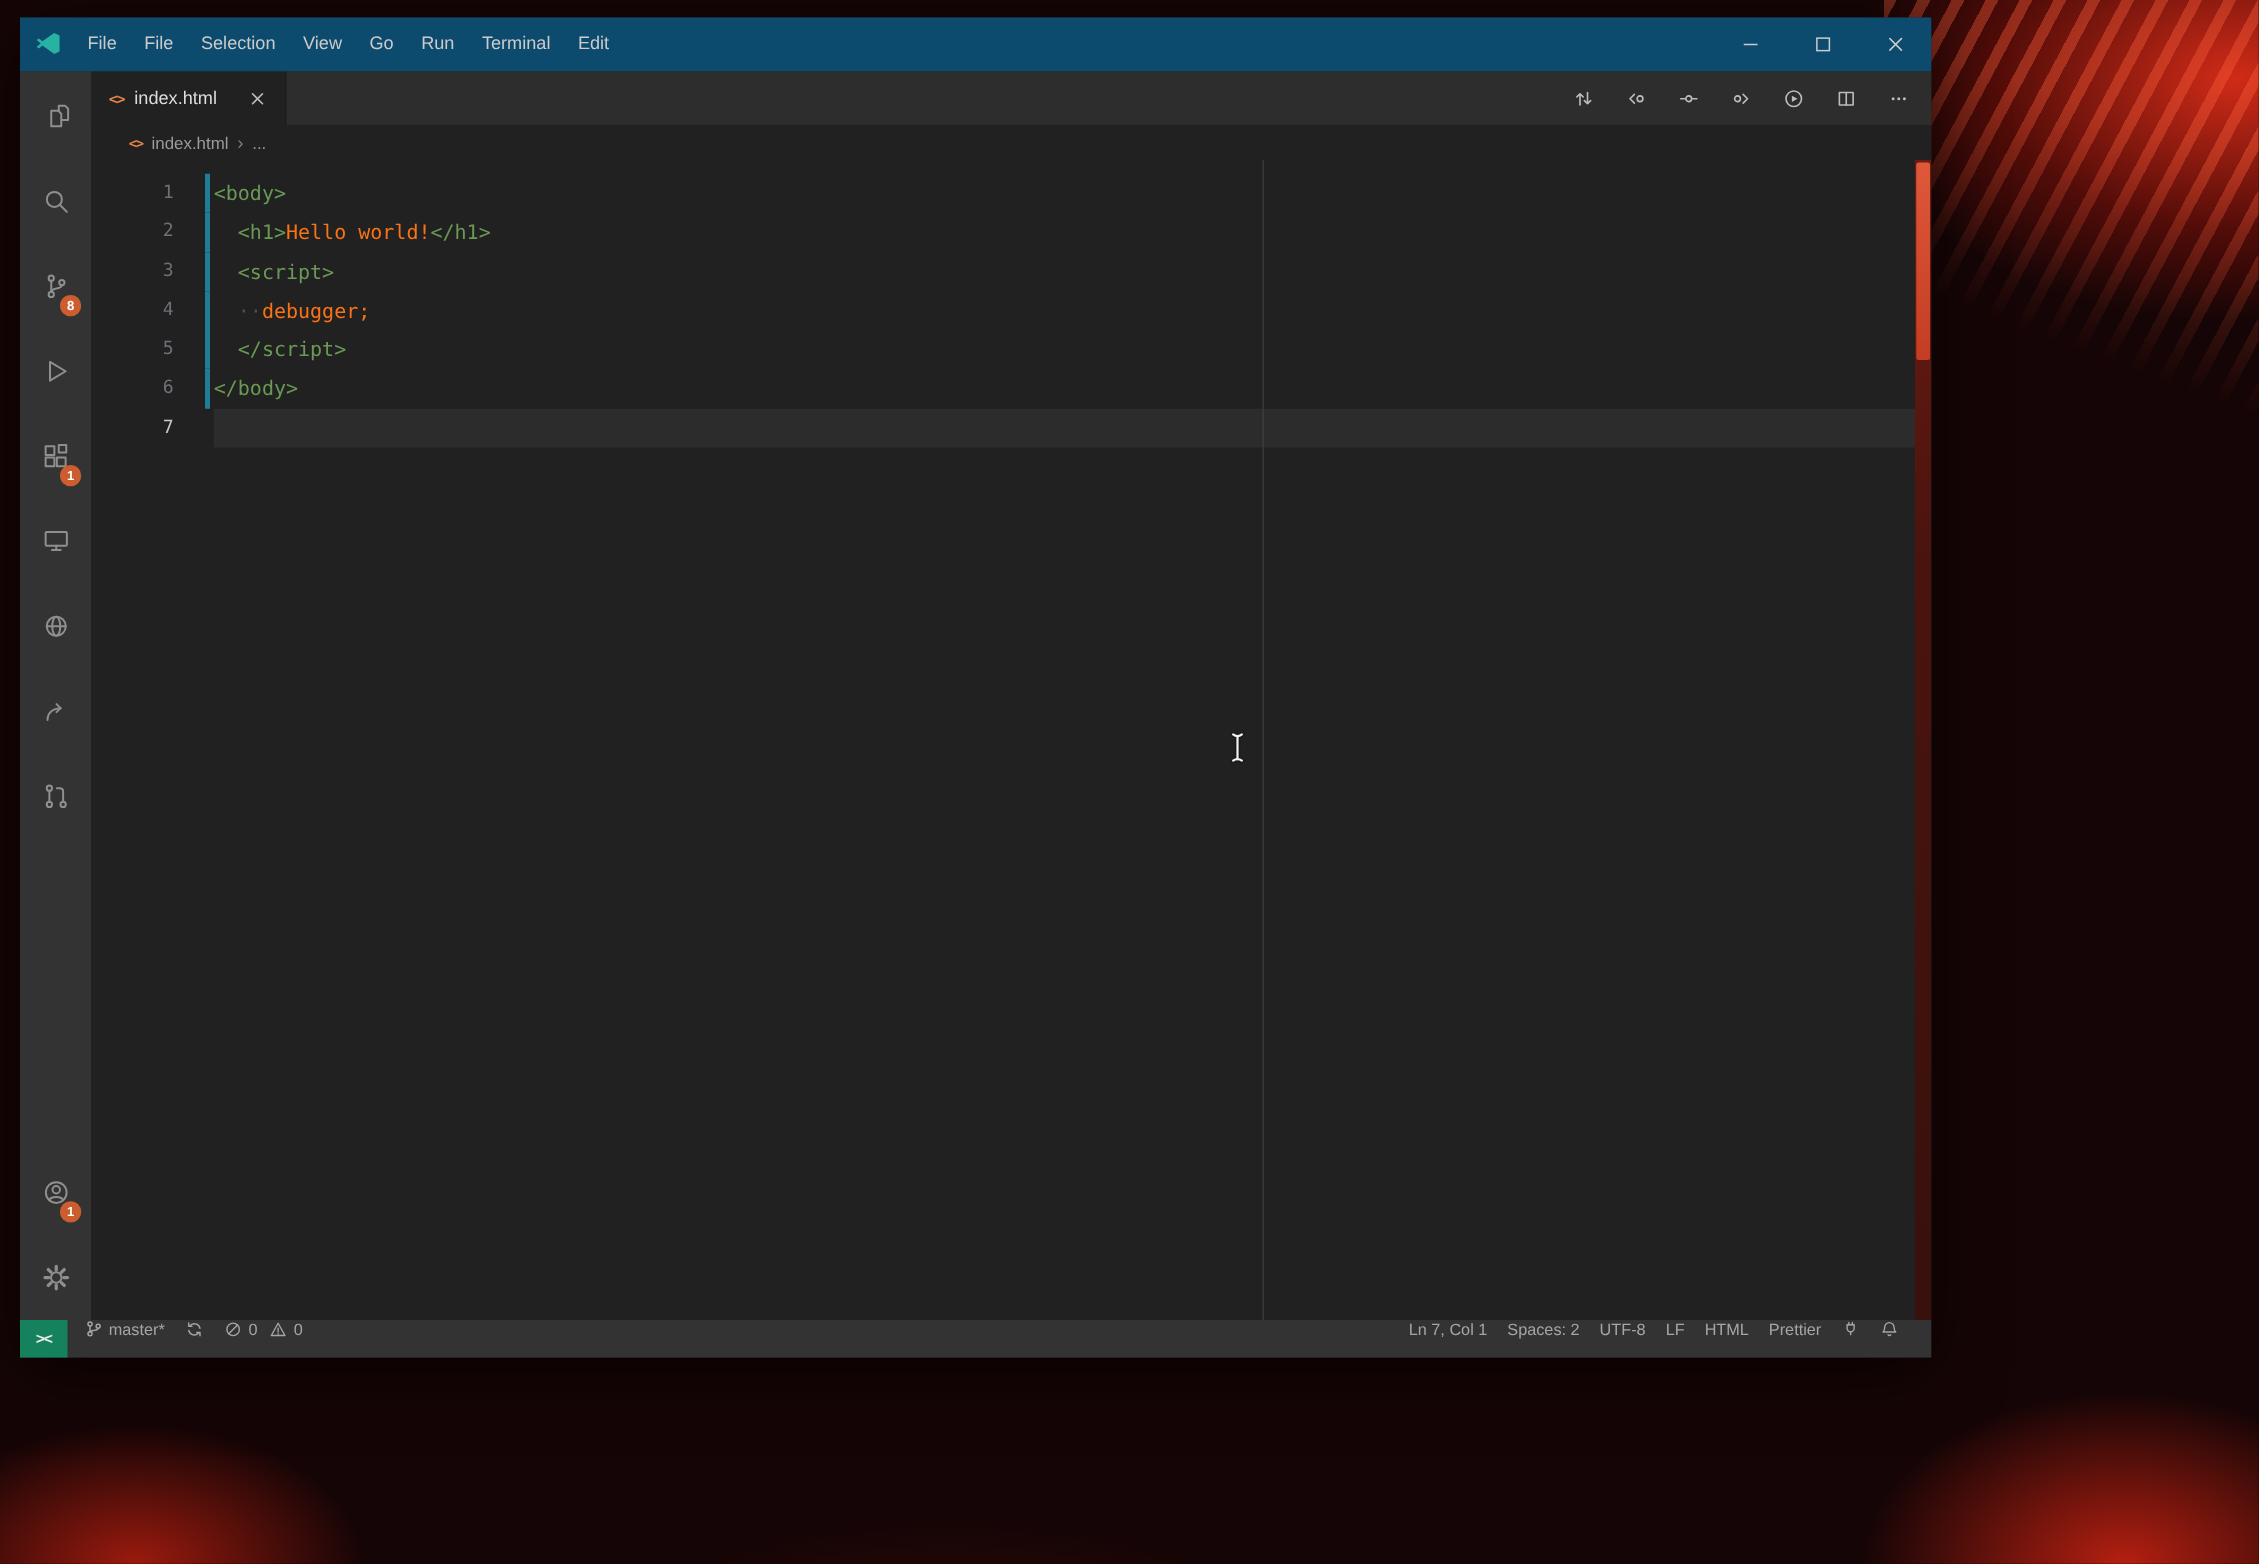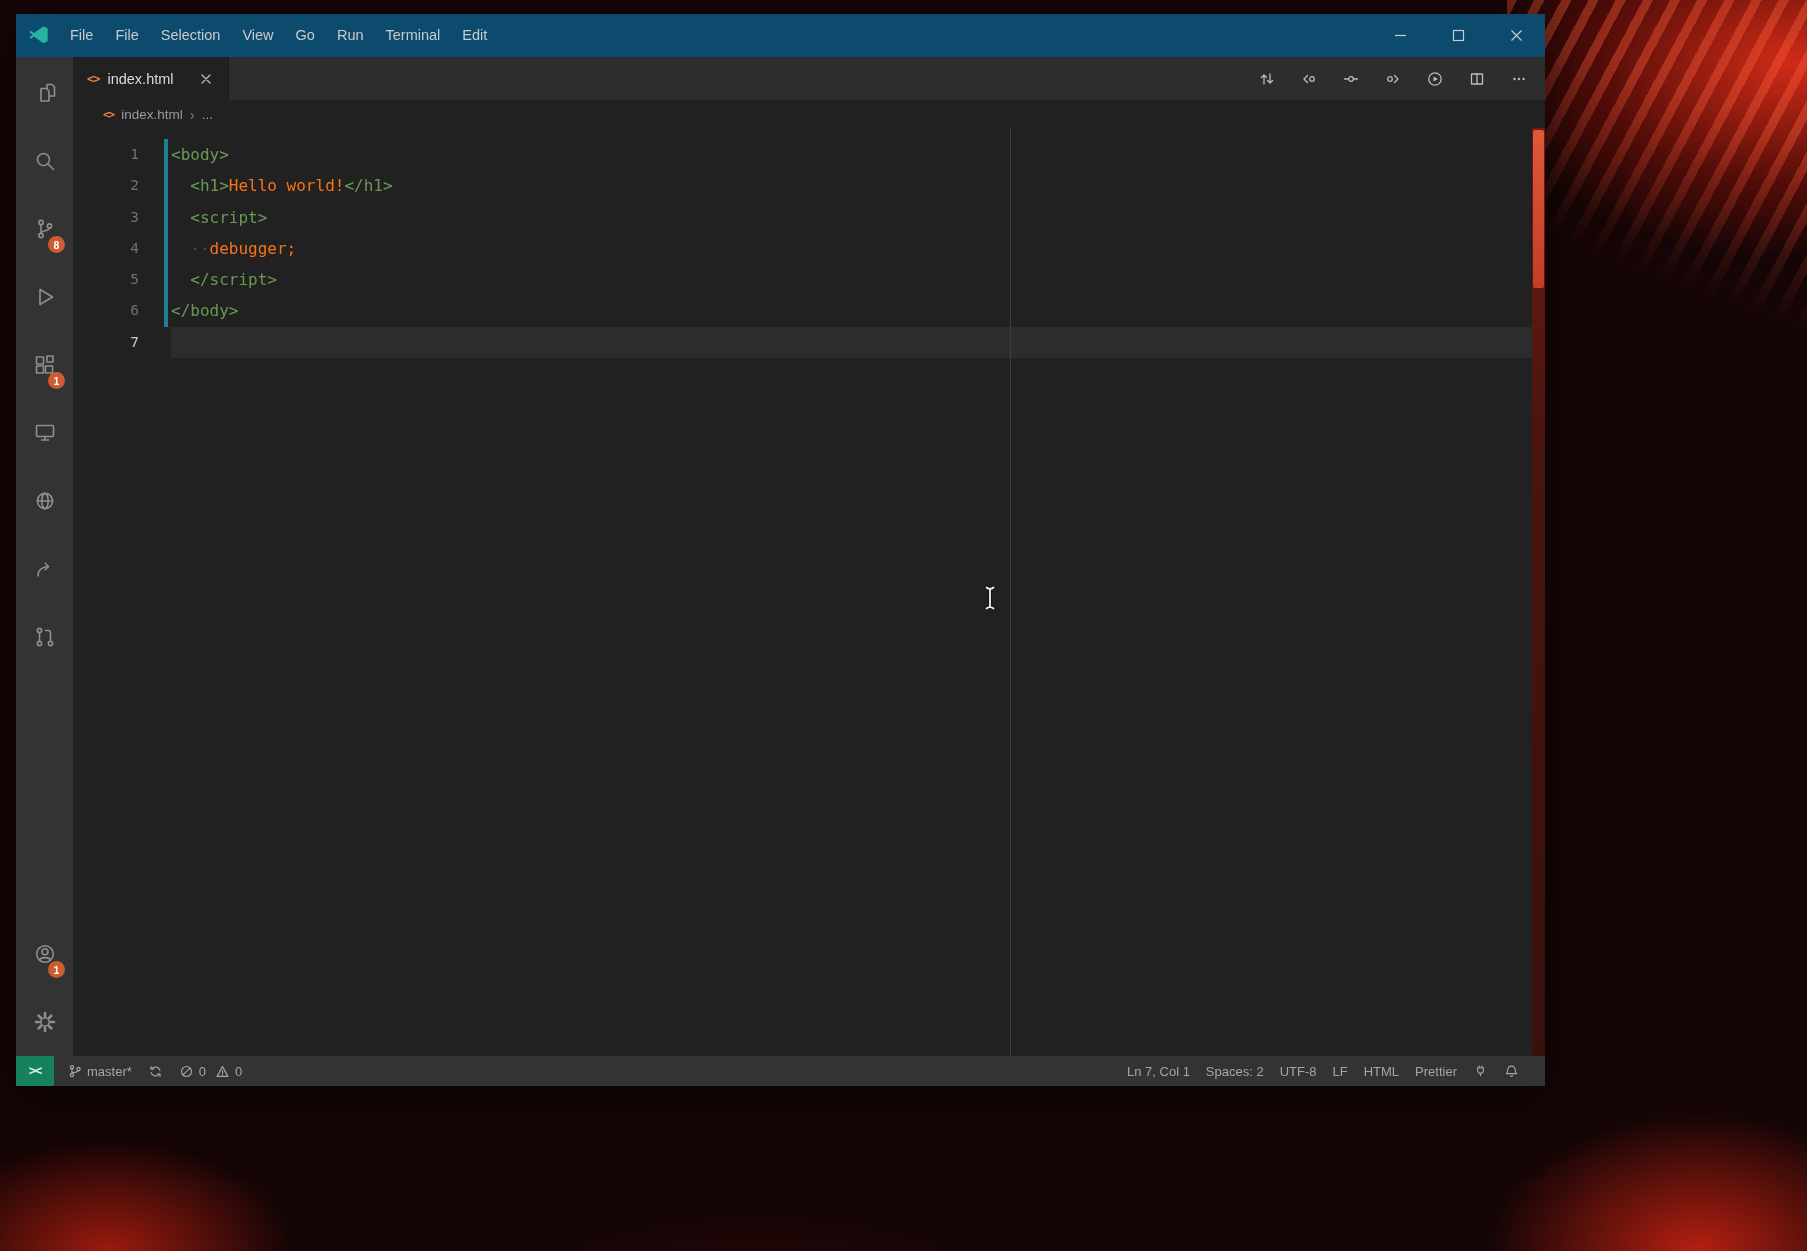--- a/index.html
+++ b/index.html
@@ -85,21 +85,21 @@
 .tok-tag { color:#6a9955; }
 .tok-text { color:#f97316; }
 .tok-ws { color:#4d4d4d; }
 
 
 .statusbar { height:30px; flex:none; background:#333333; display:flex; align-items:center;
   color:#a3a6a8; font-size:13px; }
 .remote { width:38px; height:100%; background:#16825d; color:#eee; display:flex;
   align-items:center; justify-content:center; font-weight:bold; font-size:12.5px;
   letter-spacing:-1px; }
-.sb-item { display:flex; align-items:center; gap:5px; padding:0 8px; height:100%; }
+.sb-item { display:flex; align-items:flex-start; gap:5px; padding:0 8px; height:100%; }
 .sb-right { margin-left:auto; display:flex; align-items:center; height:100%; padding-right:18px; }
 
 
 svg.ico { stroke:#8f8f8f; fill:none; stroke-width:1.6; stroke-linecap:round; stroke-linejoin:round; }
 svg.ea-ico { stroke:#bcbcbc; fill:none; stroke-width:1.3; stroke-linecap:round; stroke-linejoin:round; }
 svg.sb-ico { stroke:#a3a6a8; fill:none; stroke-width:1.2; stroke-linecap:round; stroke-linejoin:round; }
 svg.wc-ico { stroke:#cbcbcb; fill:none; stroke-width:1.2; }
 
 
 .mouse-cursor { position:absolute; left:982px; top:585px; pointer-events:none;

